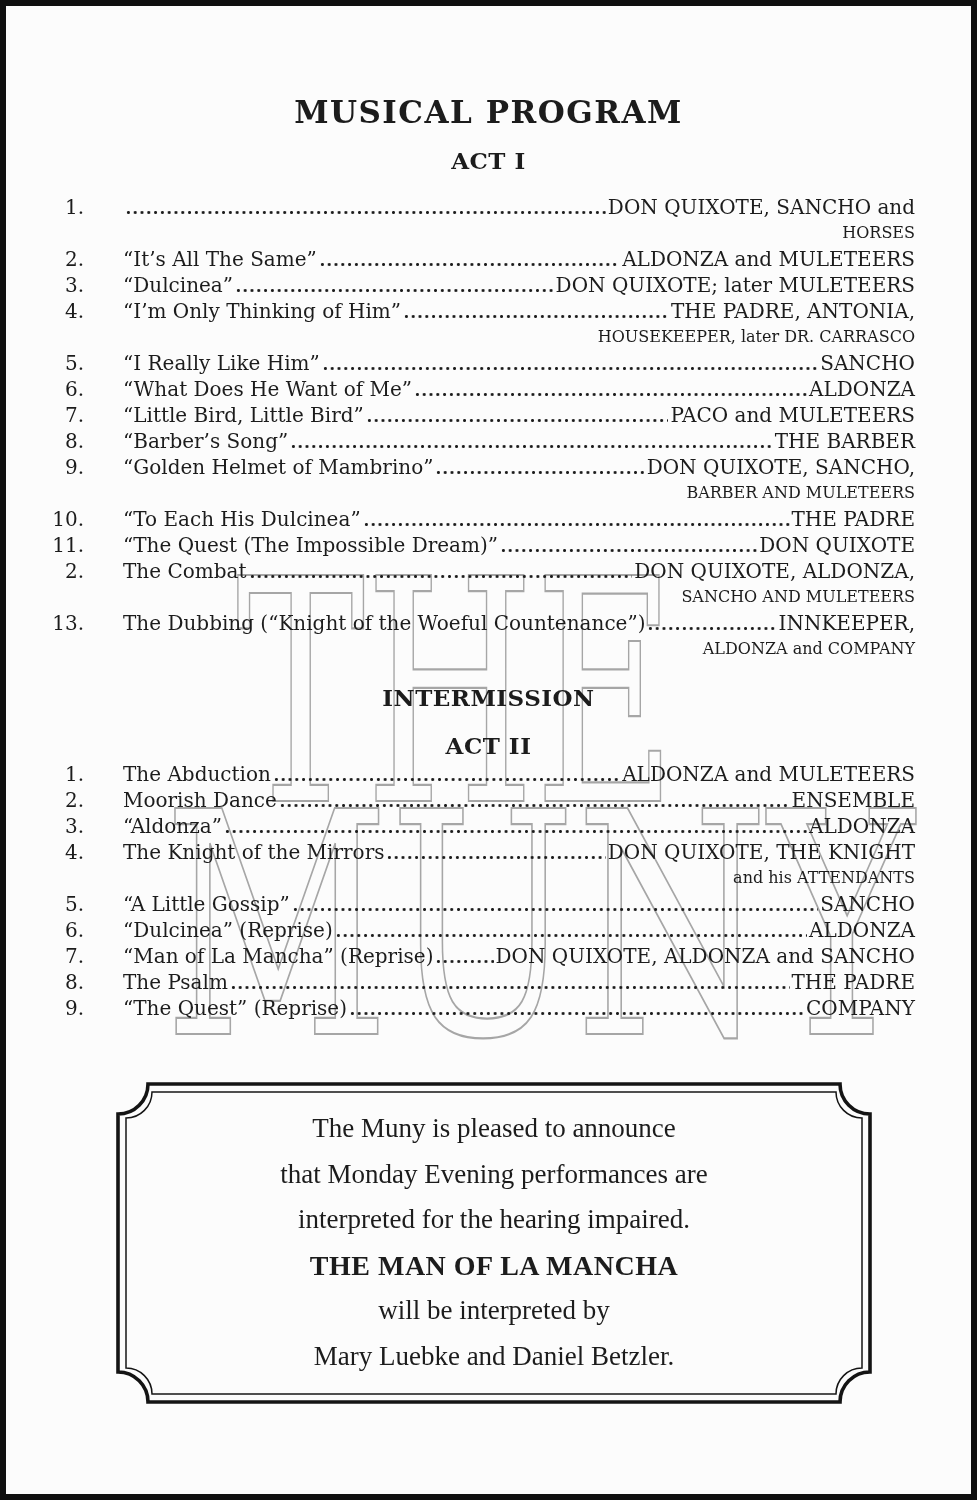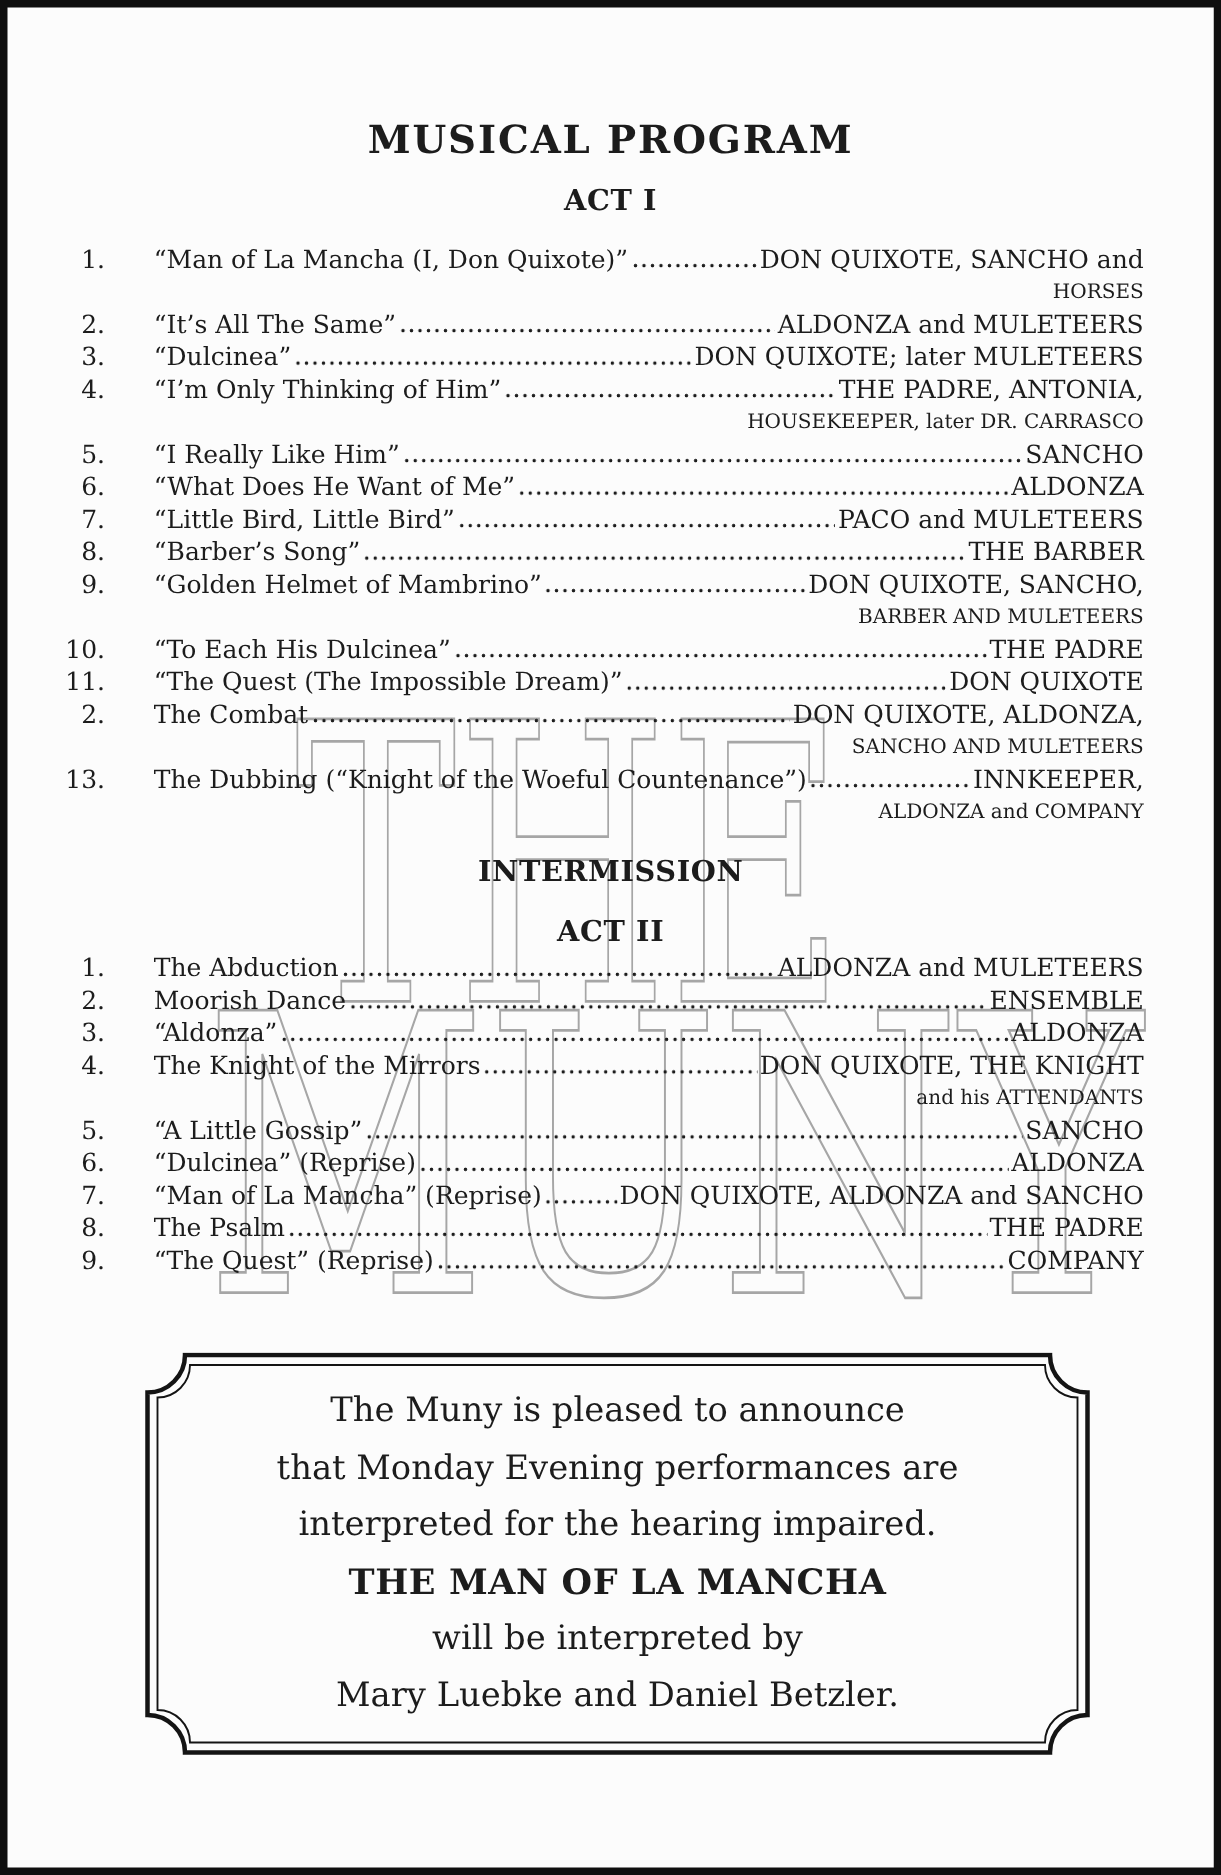--- a/index.html
+++ b/index.html
@@ -29,21 +29,21 @@
   .entry{flex:1 1 auto;display:flex;align-items:baseline;min-width:0;}
   .songtitle{white-space:nowrap;}
   .dots{
     flex:1 1 auto;min-width:10px;margin:0 2px;align-self:stretch;
     background-image:radial-gradient(circle,#1c1c1c 1.25px,transparent 1.6px);
     background-size:6.8px 6.8px;background-repeat:repeat-x;
     background-position:left calc(100% - 4px);
   }
   .cast{white-space:nowrap;}
   .row2{text-align:right;line-height:26px;font-size:16px;}
-  .ann-box{position:absolute;top:1076px;left:110px;width:756px;height:322px;}
+  .ann-box{position:absolute;top:1076px;left:110px;width:756px;height:322px;font-family:Liberation Serif, serif;}
   .ann-border{position:absolute;top:0;left:0;}
   .ann-text{position:absolute;top:0;left:0;right:0;padding-top:24px;text-align:center;
     font-size:27px;line-height:45.5px;}
   .ann-line{white-space:nowrap;}
   .ann-bold{font-weight:bold;font-size:28px;letter-spacing:.5px;}
 </style>
 </head>
 <body>
 
 <div class="page">
@@ -56,21 +56,20 @@
   <div class="content">
 
     <h1 class="doc-title">MUSICAL PROGRAM</h1>
 
     <h2 class="act-head" id="act1-head">ACT I</h2>
 
     <div class="songlist" id="act1-list">
         <div class="row">
           <span class="num">1.</span>
           <span class="entry">
-            <span class="songtitle">“Man of La Mancha (I, Don Quixote)”</span>
             <span class="dots"></span>
             <span class="cast">DON QUIXOTE, SANCHO and</span>
           </span>
         </div>
         <div class="row2">HORSES</div>
         <div class="row">
           <span class="num">2.</span>
           <span class="entry">
             <span class="songtitle">“It’s All The Same”</span>
             <span class="dots"></span>

